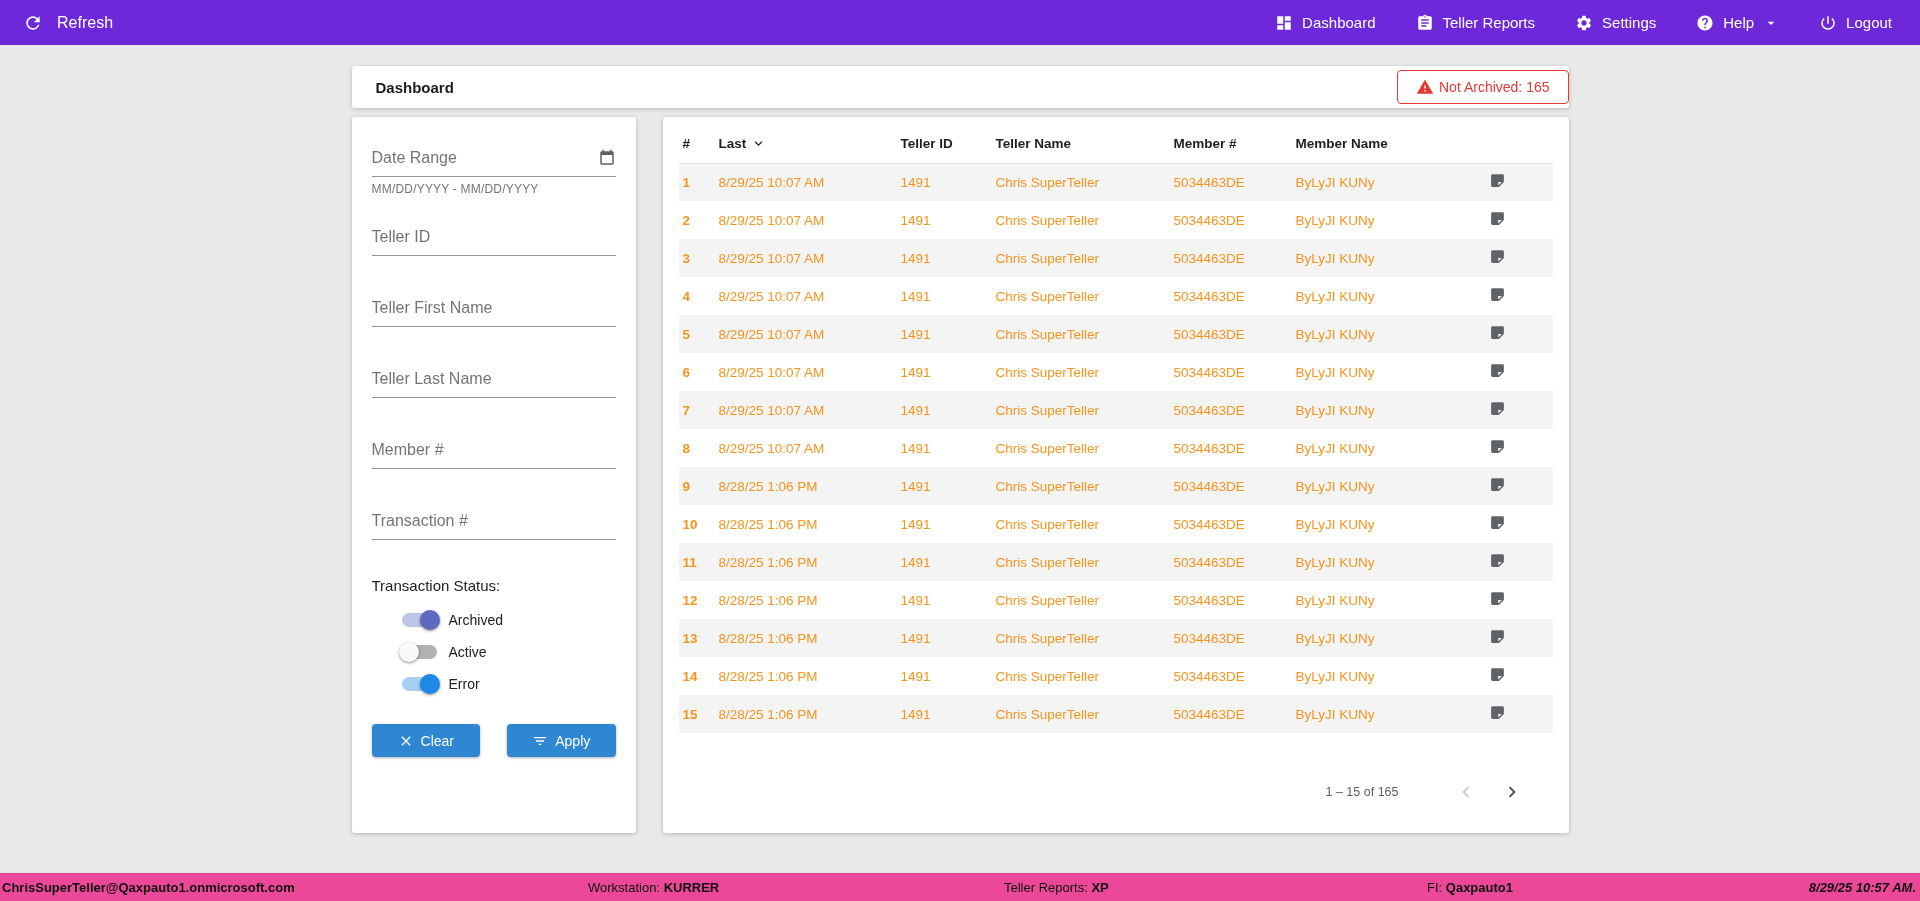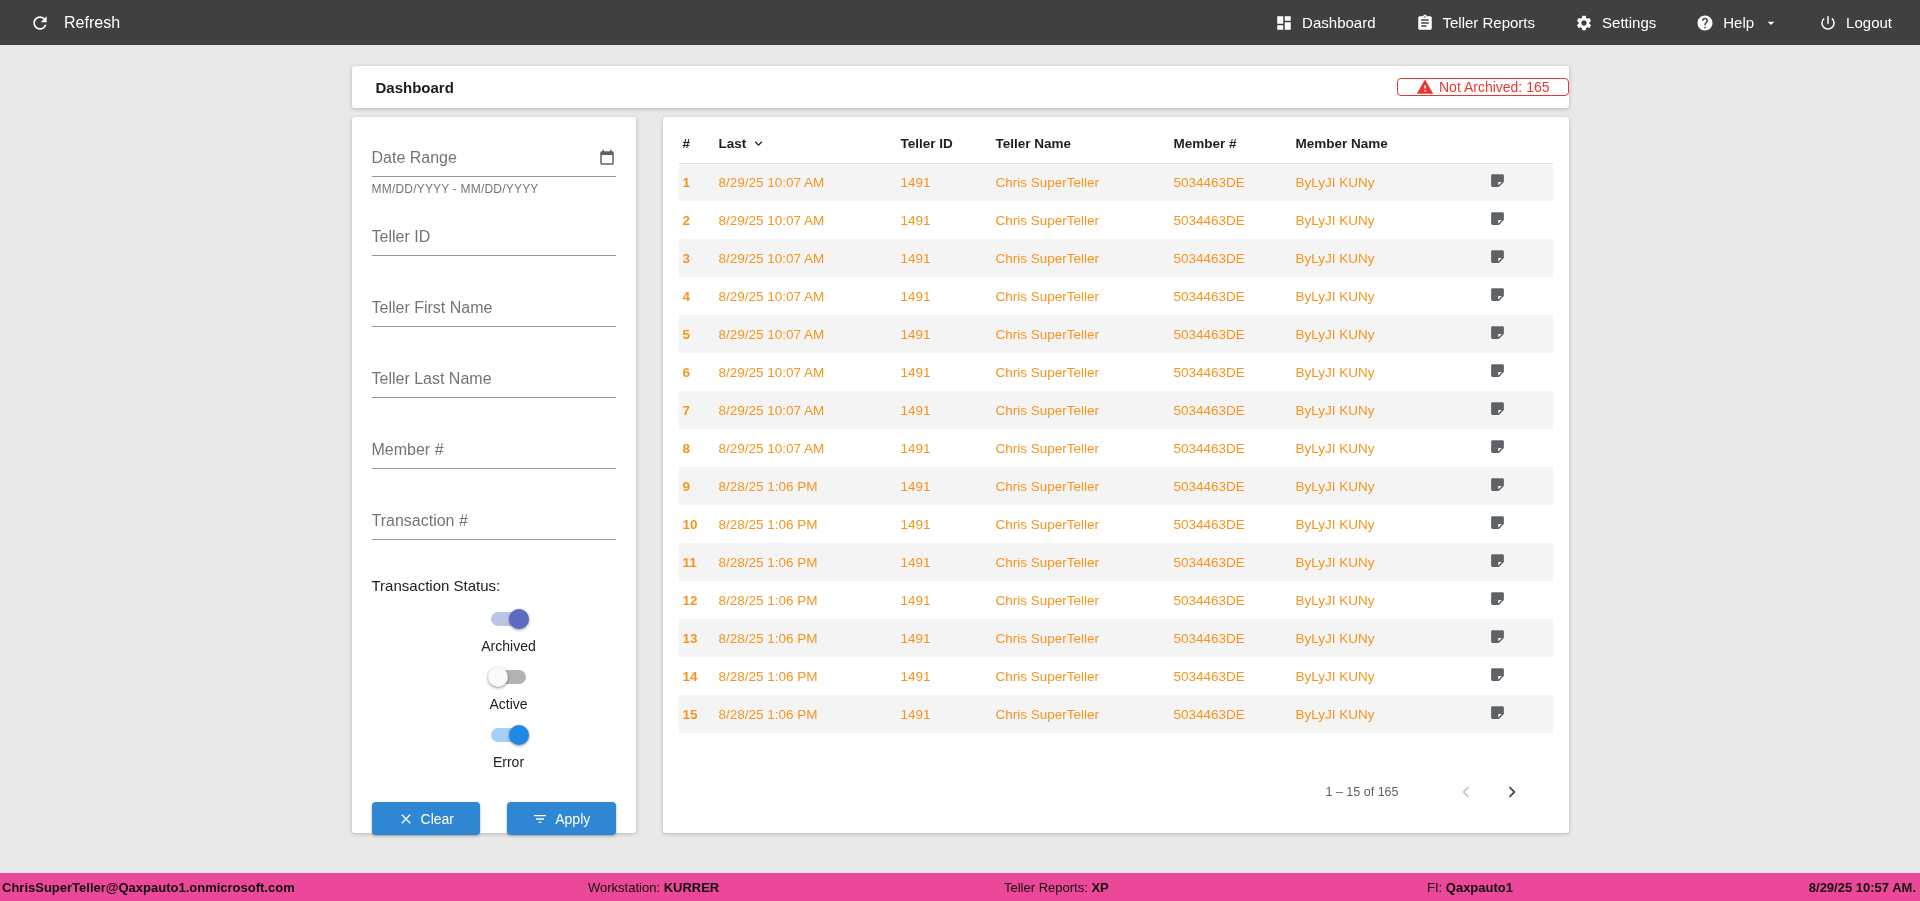--- a/index.html
+++ b/index.html
@@ -8,61 +8,61 @@
     font-family:"Liberation Sans", sans-serif;
     background:#e9e9e9;
     position:relative;
     overflow:hidden;
     color:#212121;
   }
   svg { display:block; }
 
   
   .topbar {
-    height:45px; background:#404040; color:#fff;
+    height:45px; background:#6d28d9; color:#fff;
     display:flex; align-items:center; justify-content:space-between;
-    padding:0 28px 0 30px;
+    padding:0 28px 0 23px;
   }
   .topbar-left { display:flex; align-items:center; gap:14px; font-size:16px; cursor:pointer; }
   .topbar-right { display:flex; align-items:center; gap:40px; }
   .nav-item { display:flex; align-items:center; gap:9px; font-size:15px; cursor:pointer; }
   .nav-item svg { flex:none; }
 
   
   .content { width:1217px; margin:21px auto 0; }
   .card { background:#fff; border-radius:3px; box-shadow:0 1px 4px rgba(0,0,0,.22); }
 
   .header-card {
     height:42px; display:flex; align-items:center; justify-content:space-between;
     padding:0 0 0 24px; margin-bottom:9px;
   }
   .page-title { font-size:15px; font-weight:bold; color:#1c1c1c; }
   .badge {
-    height:18px; display:flex; align-items:center; gap:5px;
+    height:34px; display:flex; align-items:center; gap:5px;
     border:1px solid var(--red,#e53935); border-radius:4px;
     padding:0 18px; color:var(--red,#e53935); font-size:14px; background:#fff;
   }
 
   .body-row { display:flex; gap:27px; align-items:flex-start; }
 
   
   .filter-card { width:284px; height:716px; padding:26px 20px; flex:none; }
   .field { position:relative; margin-bottom:37px; }
   .field input {
     width:100%; border:none; border-bottom:1px solid #949494;
     padding:6px 22px 9px 0; font-size:16px; color:#212121;
     background:transparent; outline:none; font-family:"Liberation Sans",sans-serif;
   }
   .field input::placeholder { color:#757575; opacity:1; }
   .field .cal-icon { position:absolute; right:0; top:6px; cursor:pointer; }
   .field.date-field { margin-bottom:26px; }
   .helper { font-size:12px; color:#757575; margin-top:5px; letter-spacing:.2px; }
 
   .status-label { font-size:15px; color:#212121; margin:4px 0 18px; }
-  .toggle-row { display:flex; align-items:center; gap:12px; margin:0 0 16px 30px;flex-direction:column; }
+  .toggle-row { display:flex; align-items:center; gap:12px; margin:0 0 16px 30px; }
   .toggle-label { font-size:14px; color:#212121; }
   .switch {
     width:35px; height:14px; border-radius:7px; position:relative;
     background:rgba(0,0,0,.30); cursor:pointer; flex:none;
   }
   .switch .thumb {
     width:20px; height:20px; border-radius:50%; position:absolute; top:-3px; left:-3px;
     background:#fafafa; box-shadow:0 1px 3px rgba(0,0,0,.45); transition:left .1s;
   }
   .switch.on .thumb { left:18px; }
@@ -102,21 +102,21 @@
   
   .footer {
     position:absolute; left:0; bottom:0; width:100%; height:29px;
     background:#ec4899; border-top:1px solid #e3e3e3; font-size:13px; color:#101010;
   }
   .footer span.slot { position:absolute; top:7px; white-space:nowrap; }
   .f-user { left:2px; font-weight:bold; }
   .f-ws { left:588px; }
   .f-tp { left:1004px; }
   .f-fi { left:1427px; }
-  .f-dt { right:4px; font-weight:bold; }
+  .f-dt { right:4px; font-weight:bold;font-style:italic; }
   .footer b { font-weight:bold; }
 </style>
 </head>
 <body>
 
 <header class="topbar">
   <div class="topbar-left">
     <svg width="20" height="20" viewBox="0 0 24 24" fill="#fff">
         <path d="M17.65 6.35A7.95 7.95 0 0 0 12 4c-4.42 0-7.99 3.58-7.99 8s3.57 8 7.99 8c3.73 0 6.84-2.55 7.73-6h-2.08a5.99 5.99 0 0 1-5.65 4c-3.31 0-6-2.69-6-6s2.69-6 6-6c1.66 0 3.14.69 4.22 1.78L13 11h7V4l-2.35 2.35z"></path>
       </svg>

